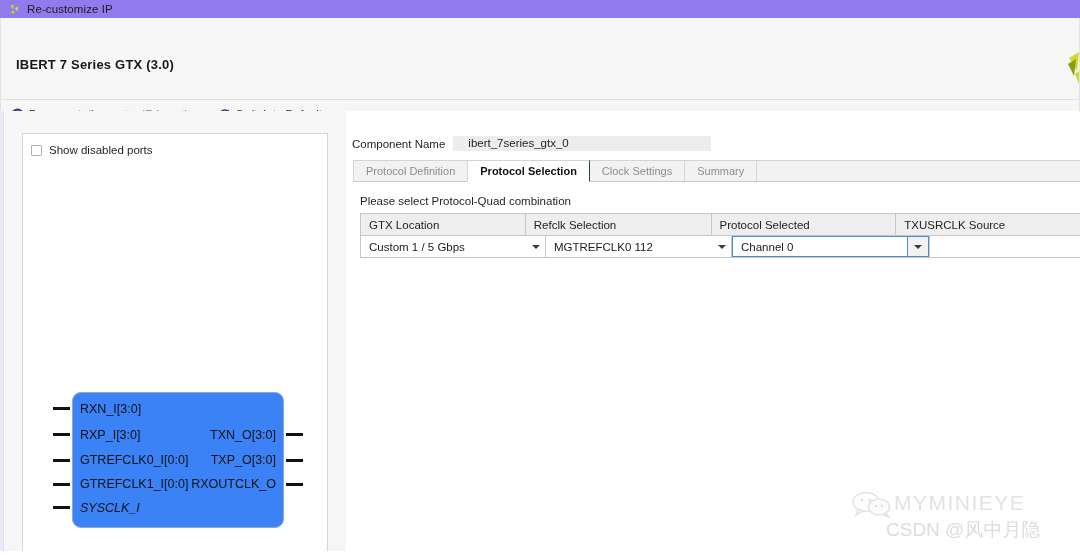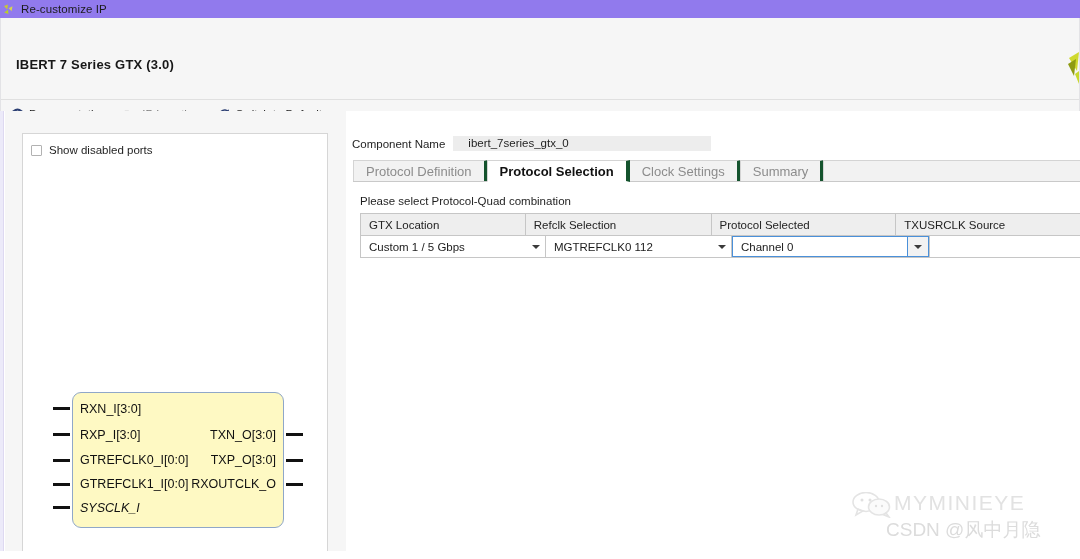--- a/index.html
+++ b/index.html
@@ -25,21 +25,21 @@
     background: #ffffff;
     overflow: hidden;
   }
 
   
   .titlebar {
     height: 18px;
     background: #917aed;
     display: flex;
     align-items: center;
-    padding-left: 2px;
+    padding-left: 8px;
     box-sizing: border-box;
   }
   .titlebar .tb-icon {
     width: 13px; height: 13px;
     margin-right: 6px;
     position: relative;
     flex: 0 0 auto;
   }
   .titlebar .tb-title {
     font-size: 11.5px;
@@ -166,21 +166,21 @@
 
   
   .symbol {
     position: absolute;
     left: 49px;
     top: 258px;
     width: 212px;
     height: 136px;
     border: 1.3px solid #8fa7c9;
     border-radius: 9px;
-    background: #fef9c3;
+    background: #3b82f6;
     box-sizing: border-box;
   }
   .pin-label {
     position: absolute;
     font-size: 12.5px;
     color: #111;
     white-space: nowrap;
     line-height: 1;
   }
   .pin-stub {
@@ -235,25 +235,25 @@
     display: flex;
     align-items: stretch;
     border-bottom: 1px solid #c9c9c9;
     width: 727px;
     box-sizing: border-box;
   }
   .tab {
     display: flex;
     align-items: center;
     padding: 0 12px;
-    font-size: 13px;
+    font-size: 11px;
     color: #8c8c8c;
     background: #f2f2f2;
     border-left: 1px solid #d4d4d4;
-    border-right: 4px solid #14532d;
+    border-right: 1px solid #14532d;
     border-top: 1px solid #d4d4d4;
     margin-right: -1px;
     box-sizing: border-box;
     white-space: nowrap;
     cursor: default;
   }
   .tab.active {
     background: #ffffff;
     color: #111;
     font-weight: bold;

